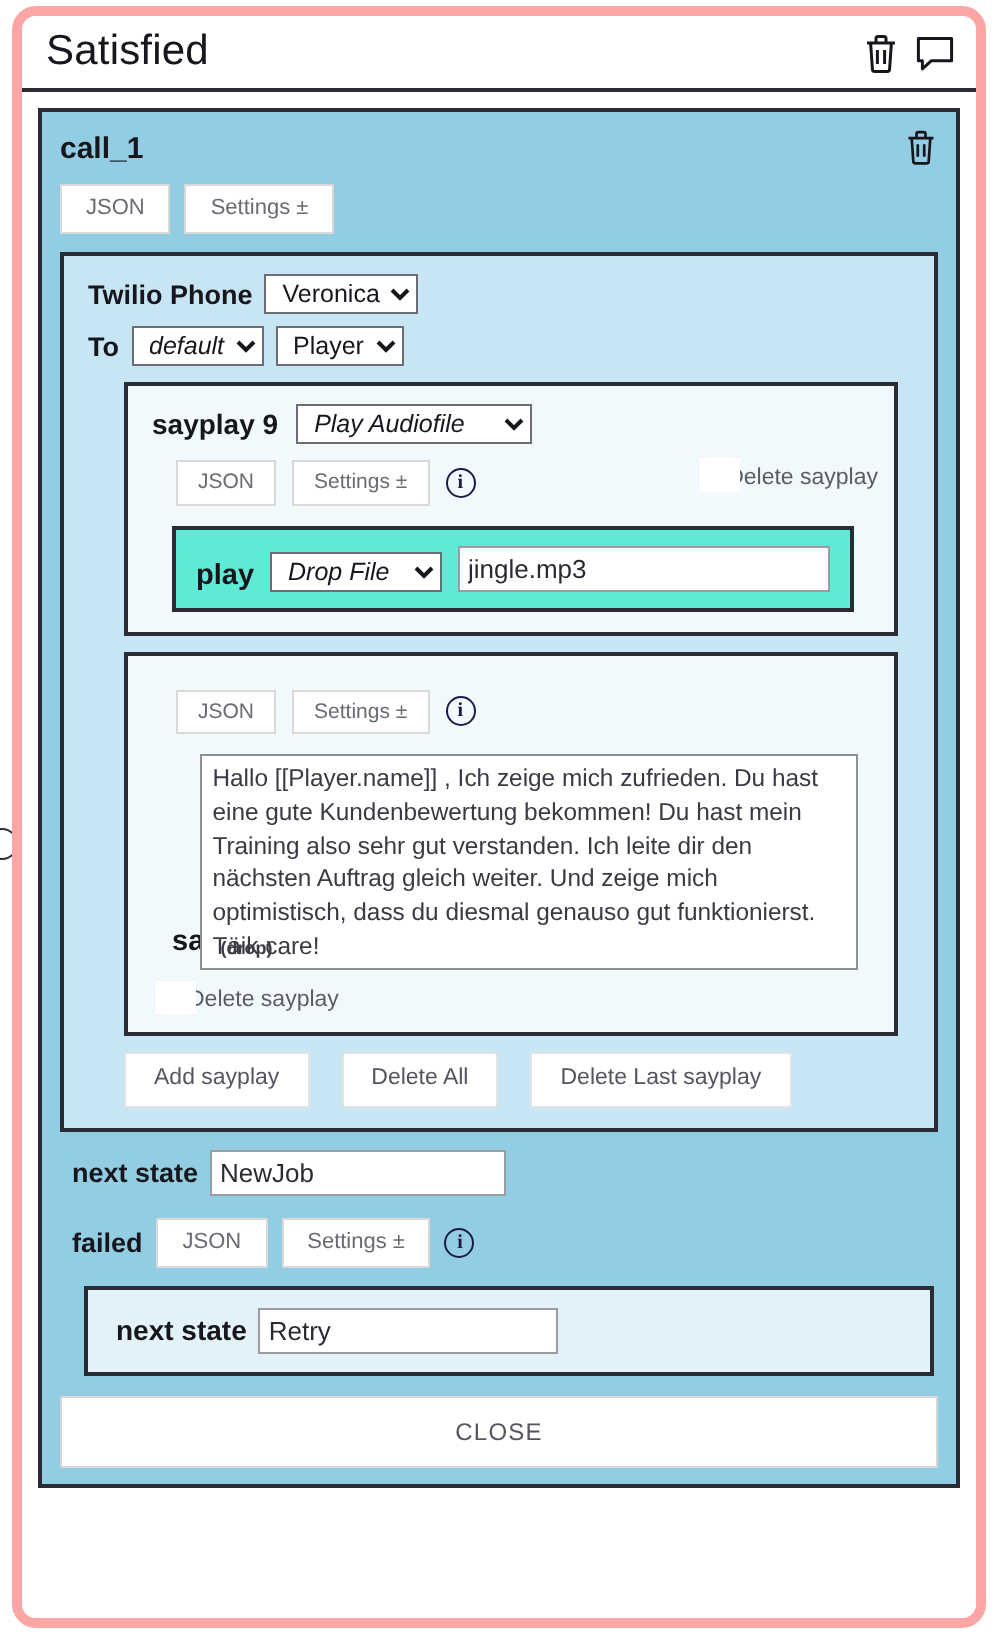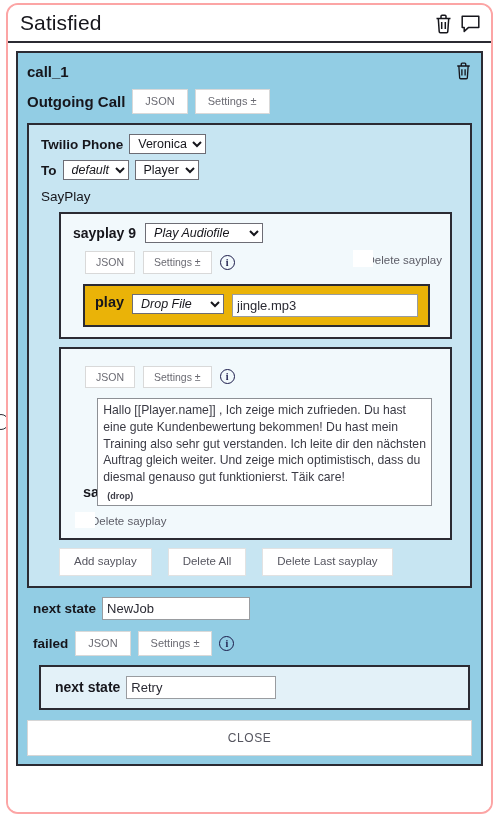--- a/index.html
+++ b/index.html
@@ -17,21 +17,21 @@
     position: relative;
   }
 
   
   .window {
     position: absolute;
     left: 6px;
     top: 3px;
     width: 487px;
     height: 811px;
-    border: 2px solid #fca5a5;
+    border: 5px solid #fca5a5;
     border-radius: 12px;
     background: #ffffff;
     box-sizing: border-box;
     overflow: hidden;
   }
 
   
   .titlebar {
     height: 38px;
     border-bottom: 2px solid #2b2b33;
@@ -206,25 +206,25 @@
     left: -14px;
     top: -4px;
     width: 20px;
     height: 17px;
     background: #ffffff;
   }
 
   
   .play-box {
     border: 2px solid #2b2b33;
-    background: #eab308;
+    background: #5eead4;
     margin: 10px 10px 0 10px;
     padding: 8px 10px;
     display: flex;
-    align-items: flex-start;
+    align-items: flex-end;
     gap: 8px;
     box-sizing: border-box;
   }
   .play-label { font-size: 14.5px; font-weight: 700; color: #16161c; }
 
   
   .say-wrap {
     display: flex;
     align-items: flex-end;
     margin: 10px 8px 0 6px;
@@ -373,21 +373,20 @@
         <div class="call-name">call_1</div>
         <span class="trash-inner">
           <svg width="17" height="19" viewBox="0 0 19 21">
             <path d="M2.5 5.5h14M7 5.5V3.2c0-.6.4-1 1-1h3c.6 0 1 .4 1 1v2.3M4.3 5.5l.9 13c0 .7.5 1.2 1.2 1.2h6.2c.7 0 1.2-.5 1.2-1.2l.9-13" fill="none" stroke="#16161c" stroke-width="1.5"></path>
             <path d="M7.7 9v7M11.3 9v7" stroke="#16161c" stroke-width="1.5"></path>
           </svg>
         </span>
       </div>
 
       <div class="row">
-        <span class="label-bold">Outgoing Call</span>
         <button class="btn">JSON</button>
         <button class="btn">Settings ±</button>
       </div>
 
       <div class="twilio-panel">
 
         <div class="subrow">
           <span class="label-med">Twilio Phone</span>
           <select>
             <option>Veronica</option>
@@ -397,21 +396,20 @@
         <div class="subrow">
           <span class="label-med">To</span>
           <select class="ital">
             <option>default</option>
           </select>
           <select>
             <option>Player</option>
           </select>
         </div>
 
-        <div class="sayplay-title">SayPlay</div>
 
         <div class="sayplay">
           <div class="sp-head">
             <span class="sp-name">sayplay 9</span>
             <select class="ital" style="width:118px">
               <option>Play Audiofile</option>
             </select>
           </div>
 
           <div class="sp-btnrow">

